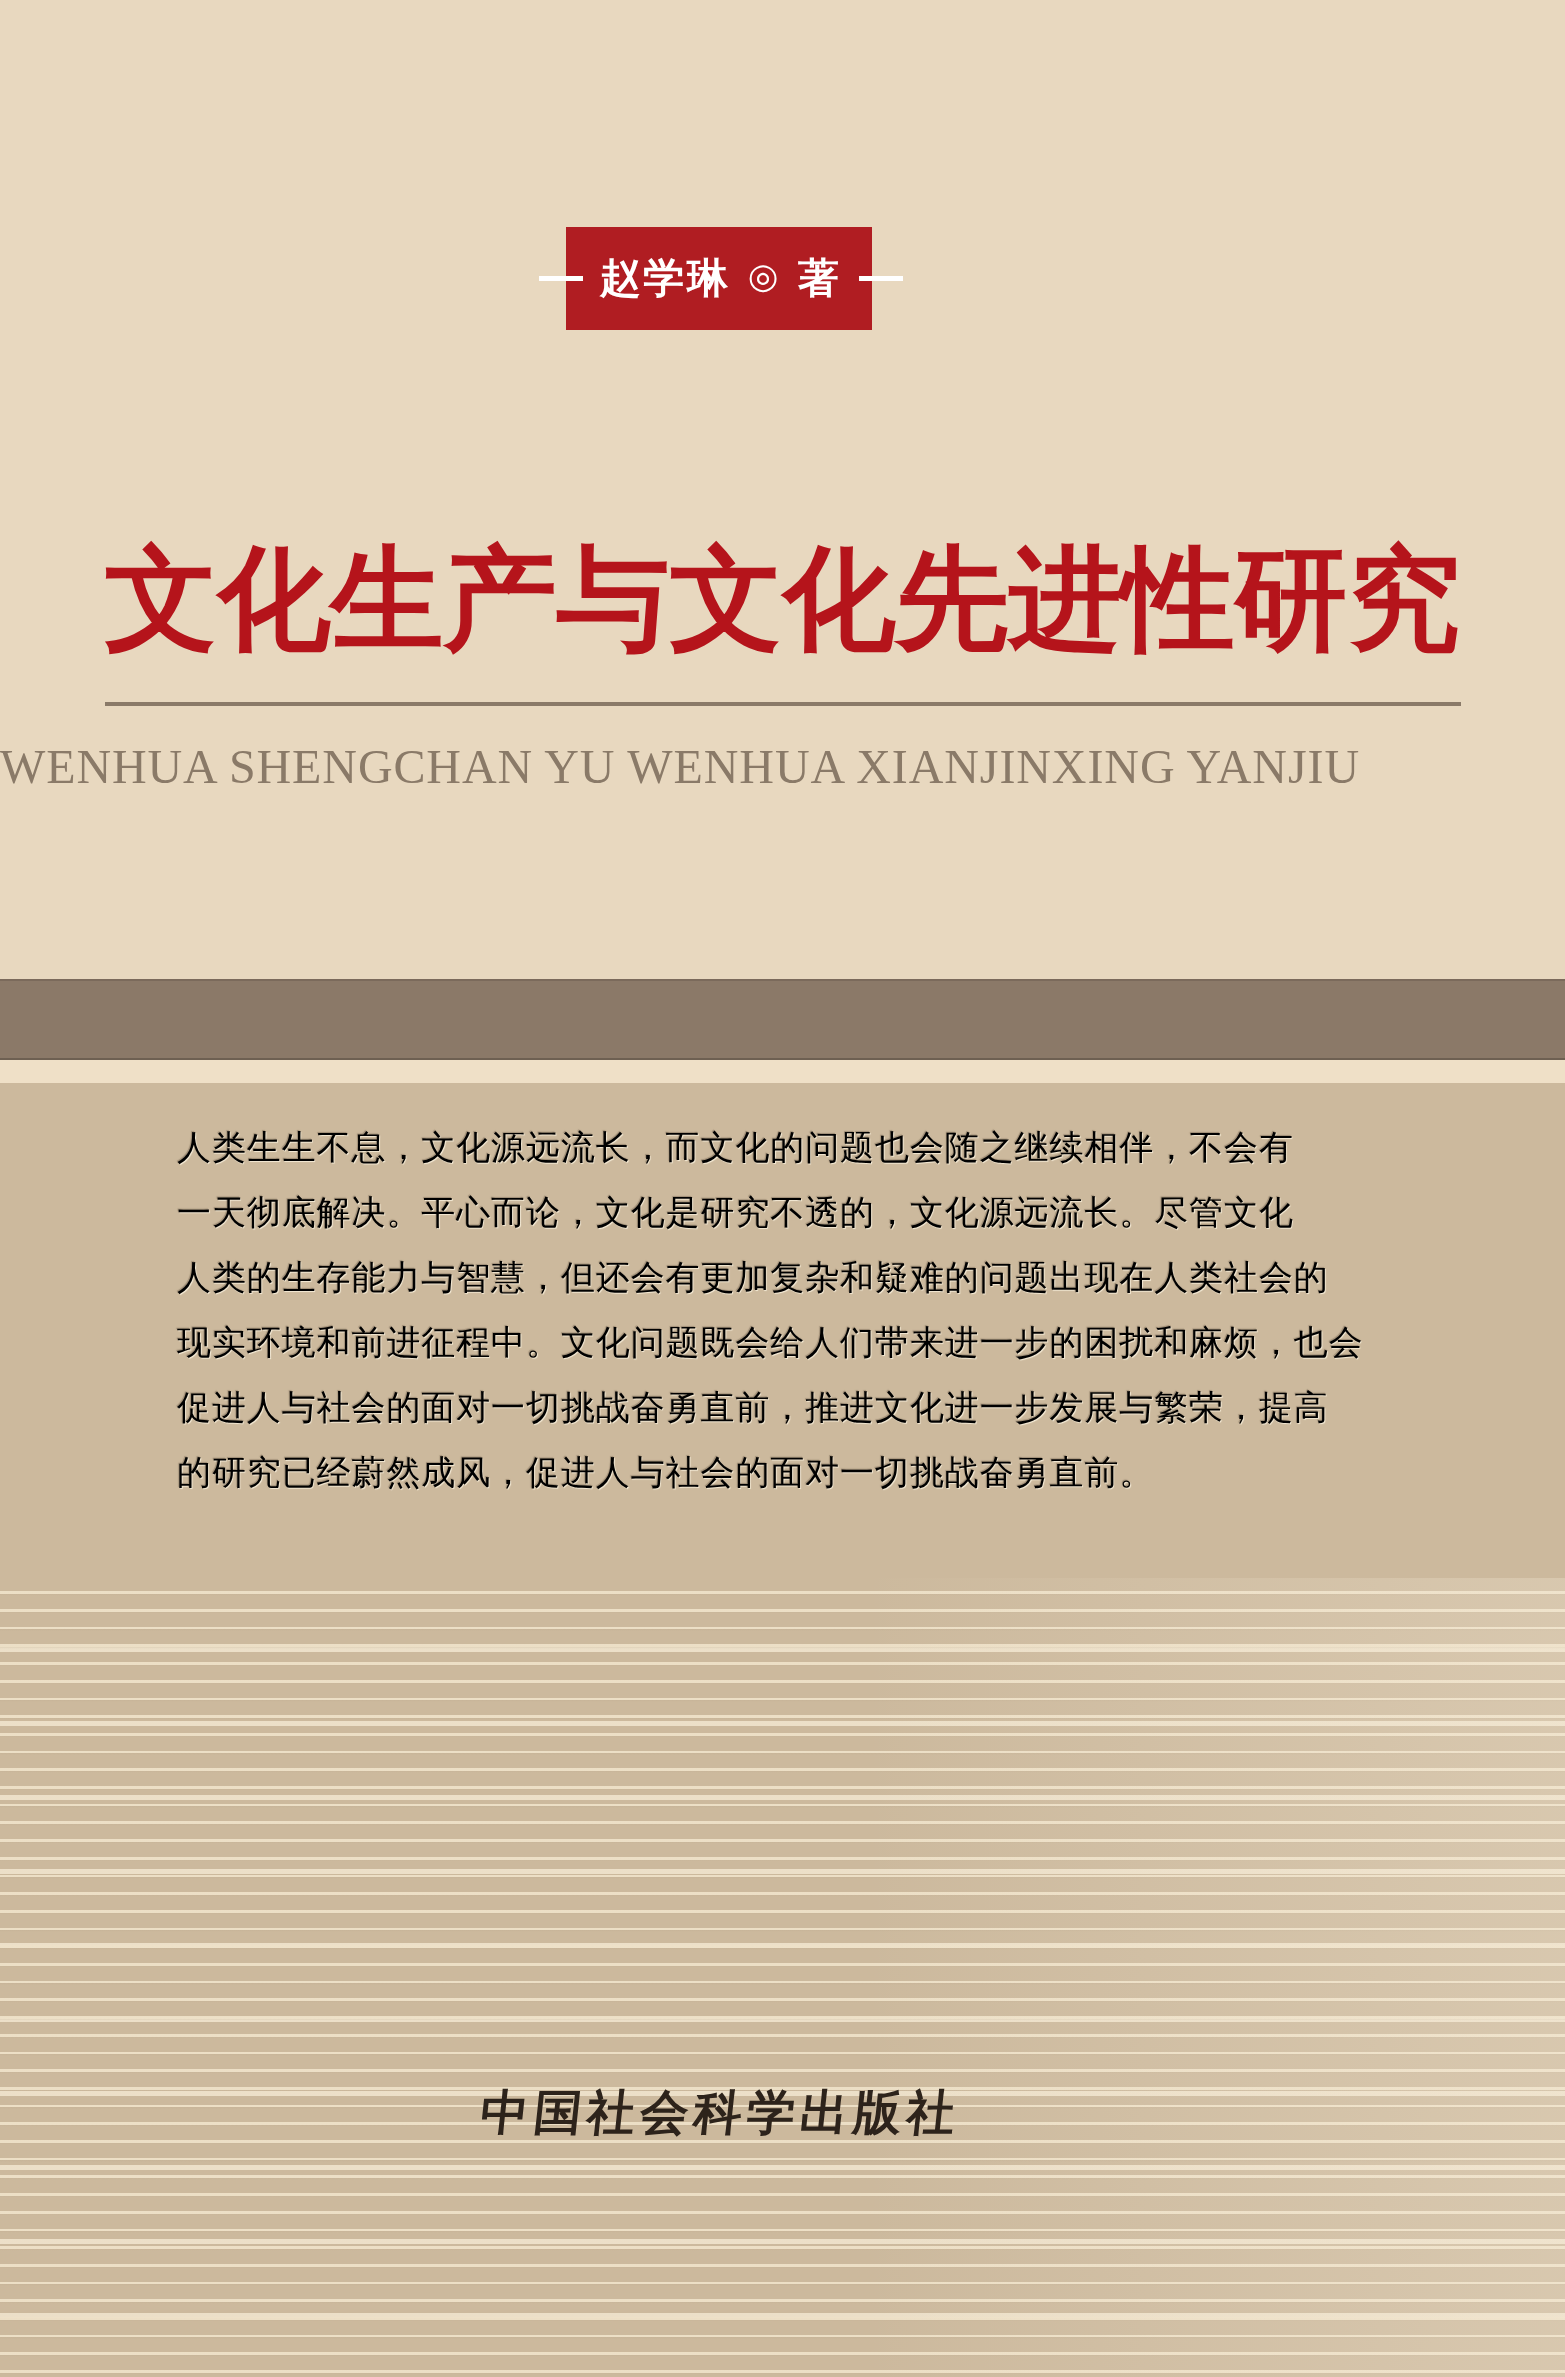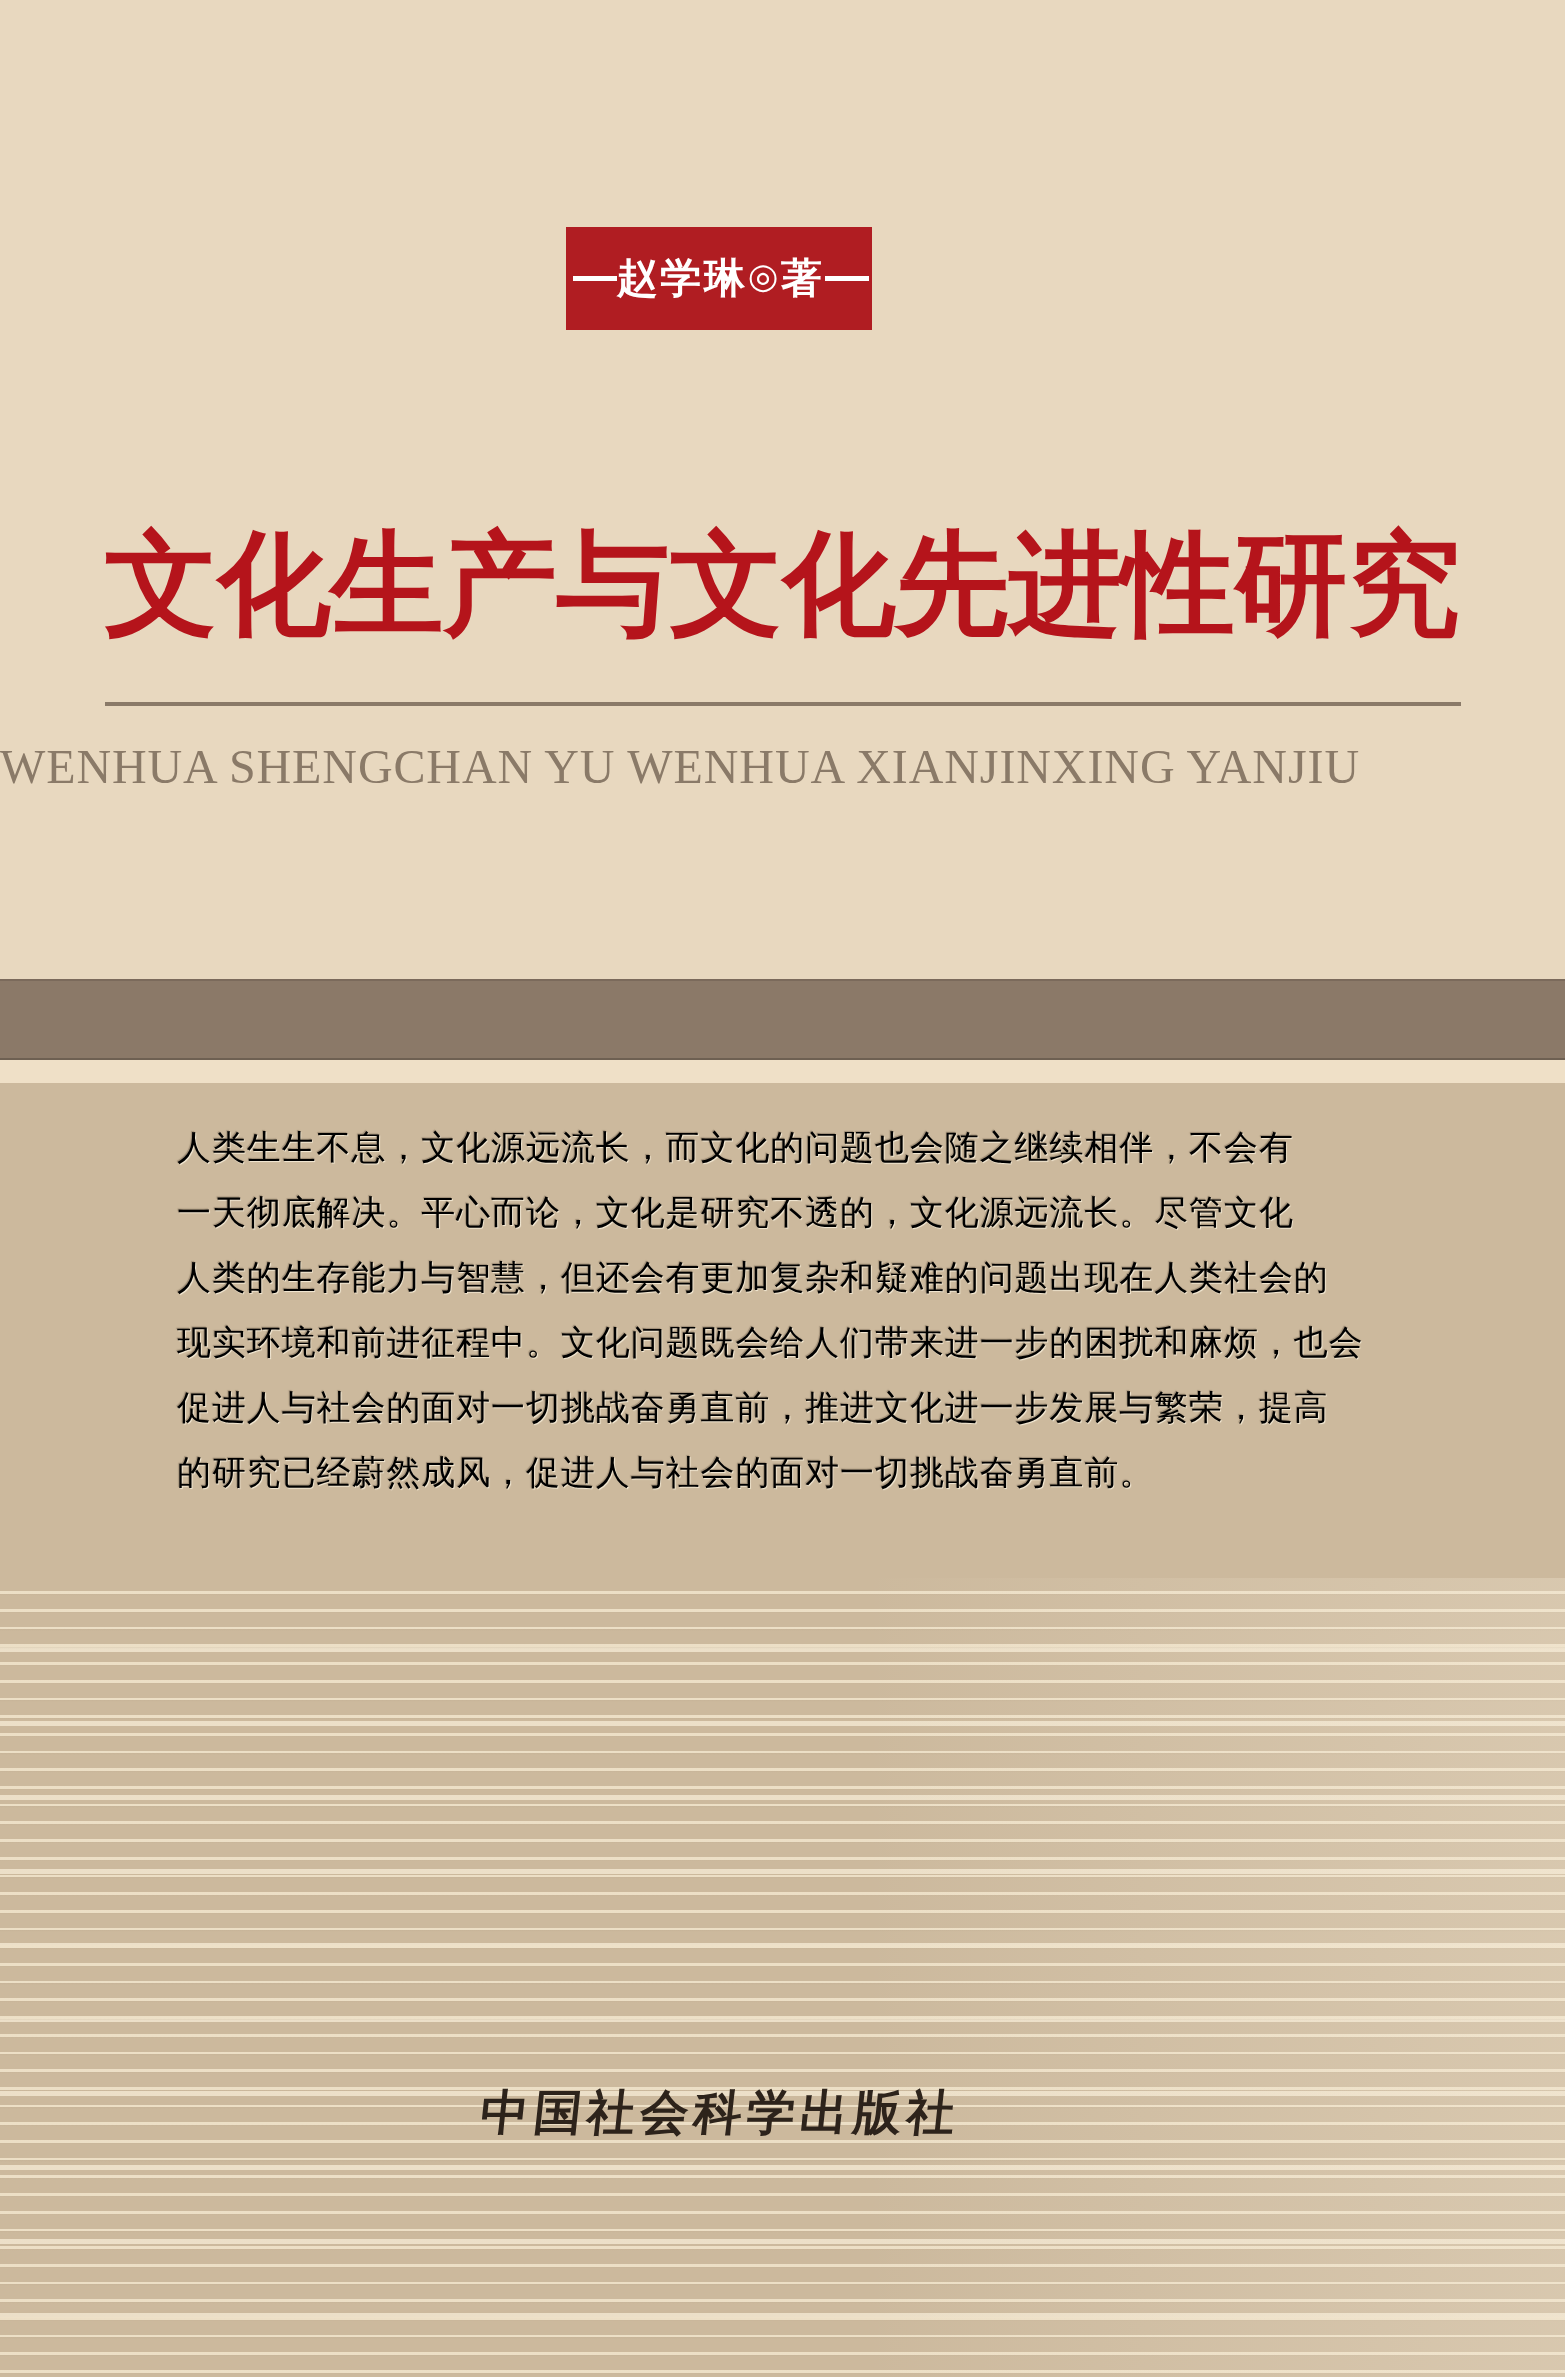--- a/index.html
+++ b/index.html
@@ -15,21 +15,21 @@
 
   
   .author-box {
     position: absolute;
     left: 566px; top: 227px;
     width: 306px; height: 103px;
     background: #b01d22;
     display: flex;
     align-items: center;
     justify-content: center;
-    gap: 0;
+    gap: 17px;
     overflow: visible;
   }
   .author-dash {
     display: block;
     width: 44px; height: 4.4px;
     background: #ffffff;
     flex: none;
   }
   .author-dash.left  { margin-left: -10.6px; }
   .author-dash.right { margin-right: -14px; }
@@ -39,21 +39,21 @@
     font-weight: 600;
     letter-spacing: 2.7px;
     white-space: nowrap;
     line-height: 1;
   }
   .author-sep { font-size: 35px; position: relative; top: -1.8px; }
 
   
   .book-title {
     position: absolute;
-    left: 0; top: 515px;
+    left: 0; top: 530px;
     width: 100%;
     text-align: center;
     font-size: 113px;
     line-height: 138px;
     color: #b5141b;
     font-weight: 600;
     letter-spacing: 0px;
     white-space: nowrap;
     font-family: "DejaVu Serif", "Liberation Serif", serif;
   }

